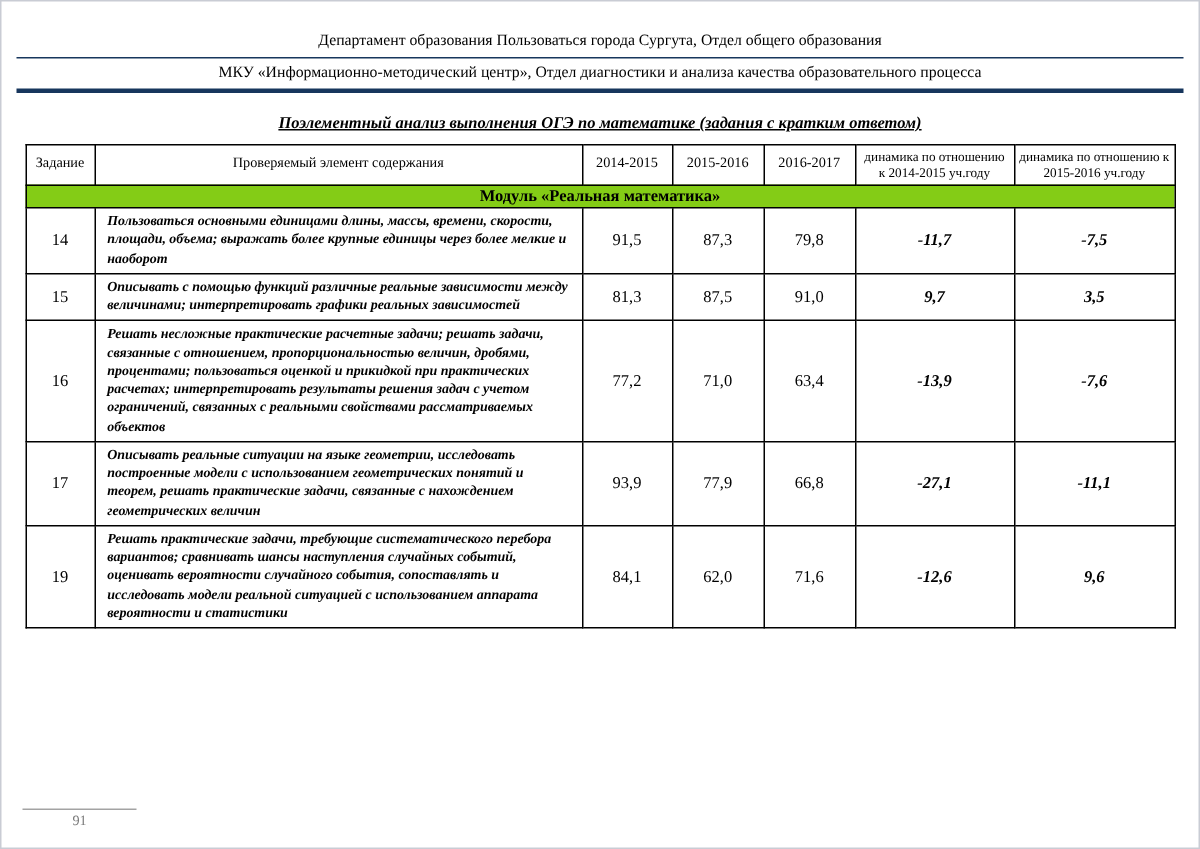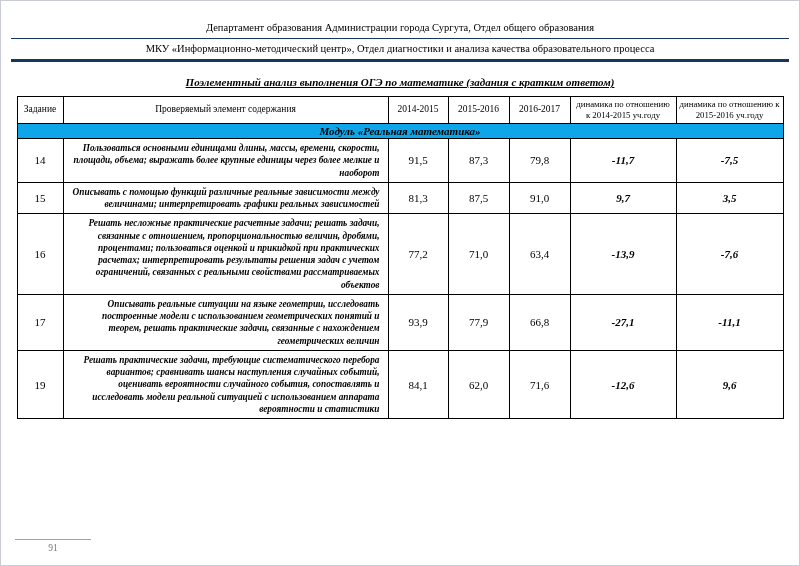--- a/index.html
+++ b/index.html
@@ -49,28 +49,27 @@
     font-weight: normal;
     text-align: center;
     padding: 2px 3px;
     line-height: 1.25;
   }
   thead th.col-year { white-space: nowrap; margin-top: 36px; }
   thead th.col-dyn { font-size: 8.8px; }
   .module-row td {
     text-align: center;
     font-weight: bold;
-    font-style: italic;
     font-size: 11px;
     padding: 1px 2px;
-    background: #0ea5e9;
+    background: #84cc16;
   }
   td.task { text-align: center; font-size: 11px; }
   td.desc {
-    text-align: right;
+    text-align: left;
     font-style: italic;
     font-weight: bold;
     font-size: 9.3px;
     line-height: 1.32;
     padding: 3px 8px;
   }
   td.val { text-align: center; font-size: 11px; }
   td.dyn {
     text-align: center;
     font-size: 11px;
@@ -88,21 +87,21 @@
     font-size: 9.5px;
     color: #7a7a7a;
   }
 </style>
 </head>
 <body>
 
 <div class="page">
 
   <div class="doc-header">
-    <div class="hline">Департамент образования Администрации города Сургута, Отдел общего образования</div>
+    <div class="hline">Департамент образования Пользоваться города Сургута, Отдел общего образования</div>
     <hr class="rule thin">
     <div class="hline">МКУ «Информационно-методический центр», Отдел диагностики и анализа качества образовательного процесса</div>
     <hr class="rule thick">
   </div>
 
   <div class="title">Поэлементный анализ выполнения ОГЭ по математике (задания с кратким ответом)</div>
 
   <table>
     <colgroup>
       <col style="width:46px">

